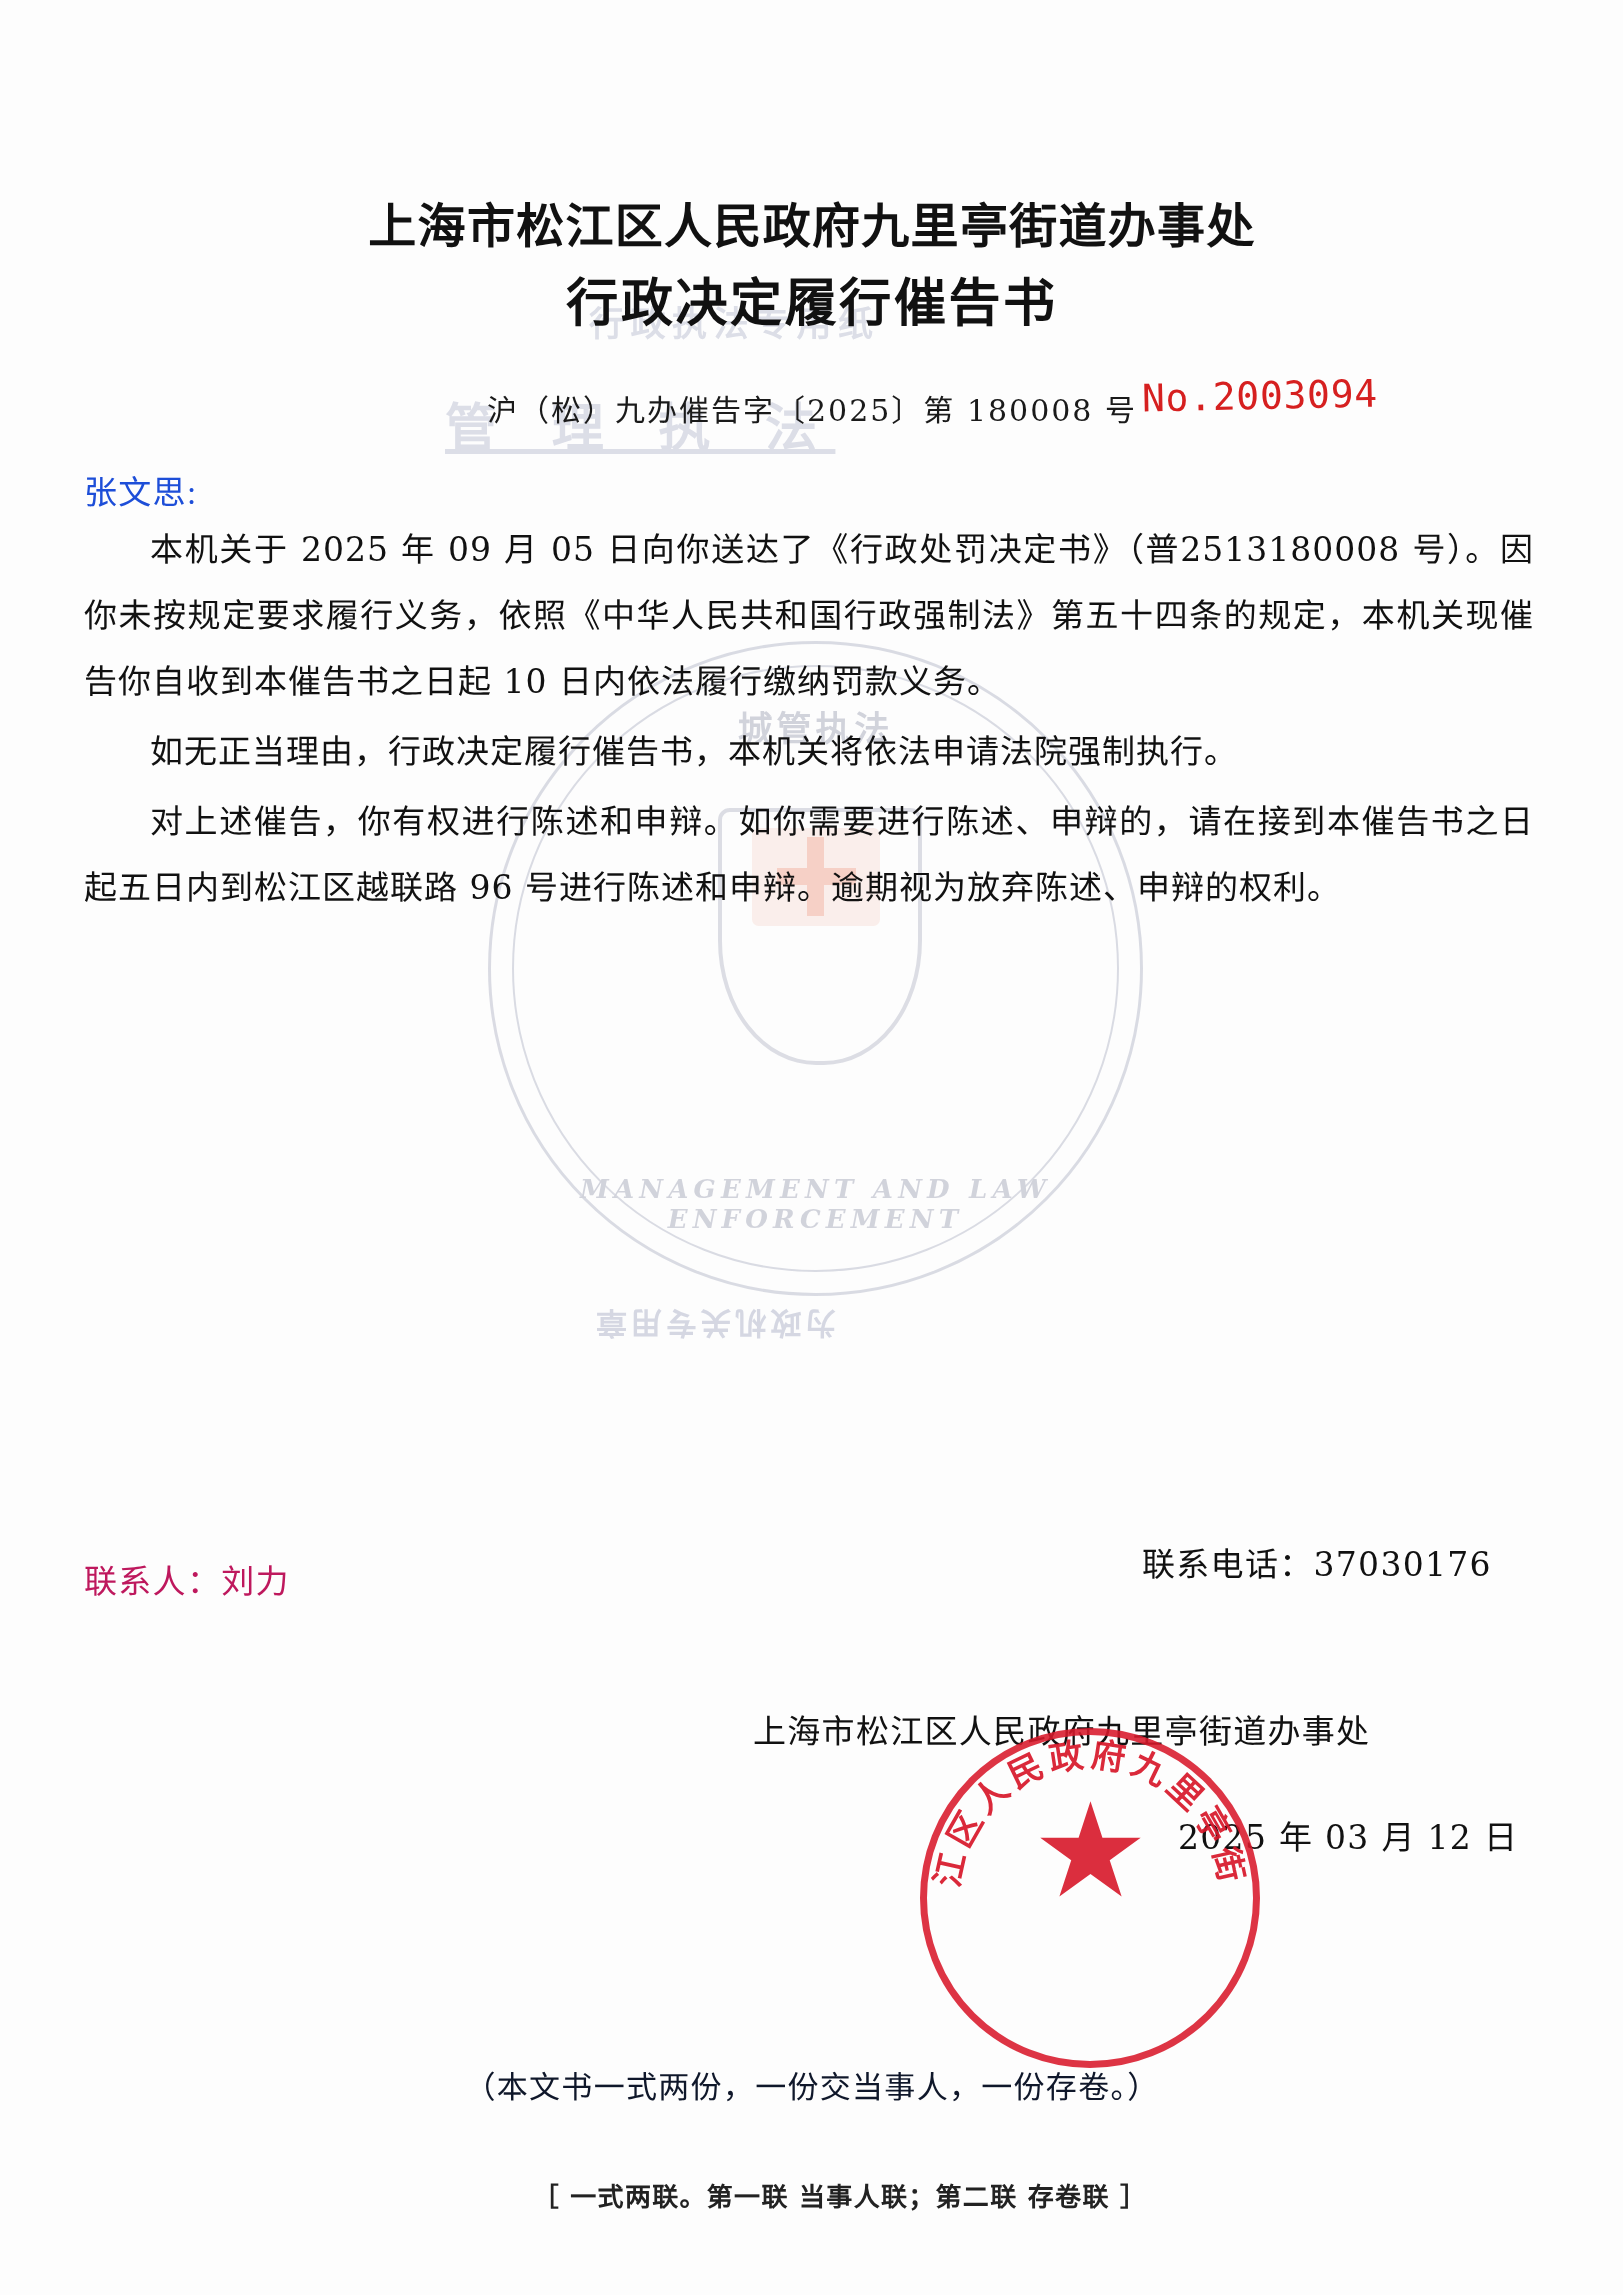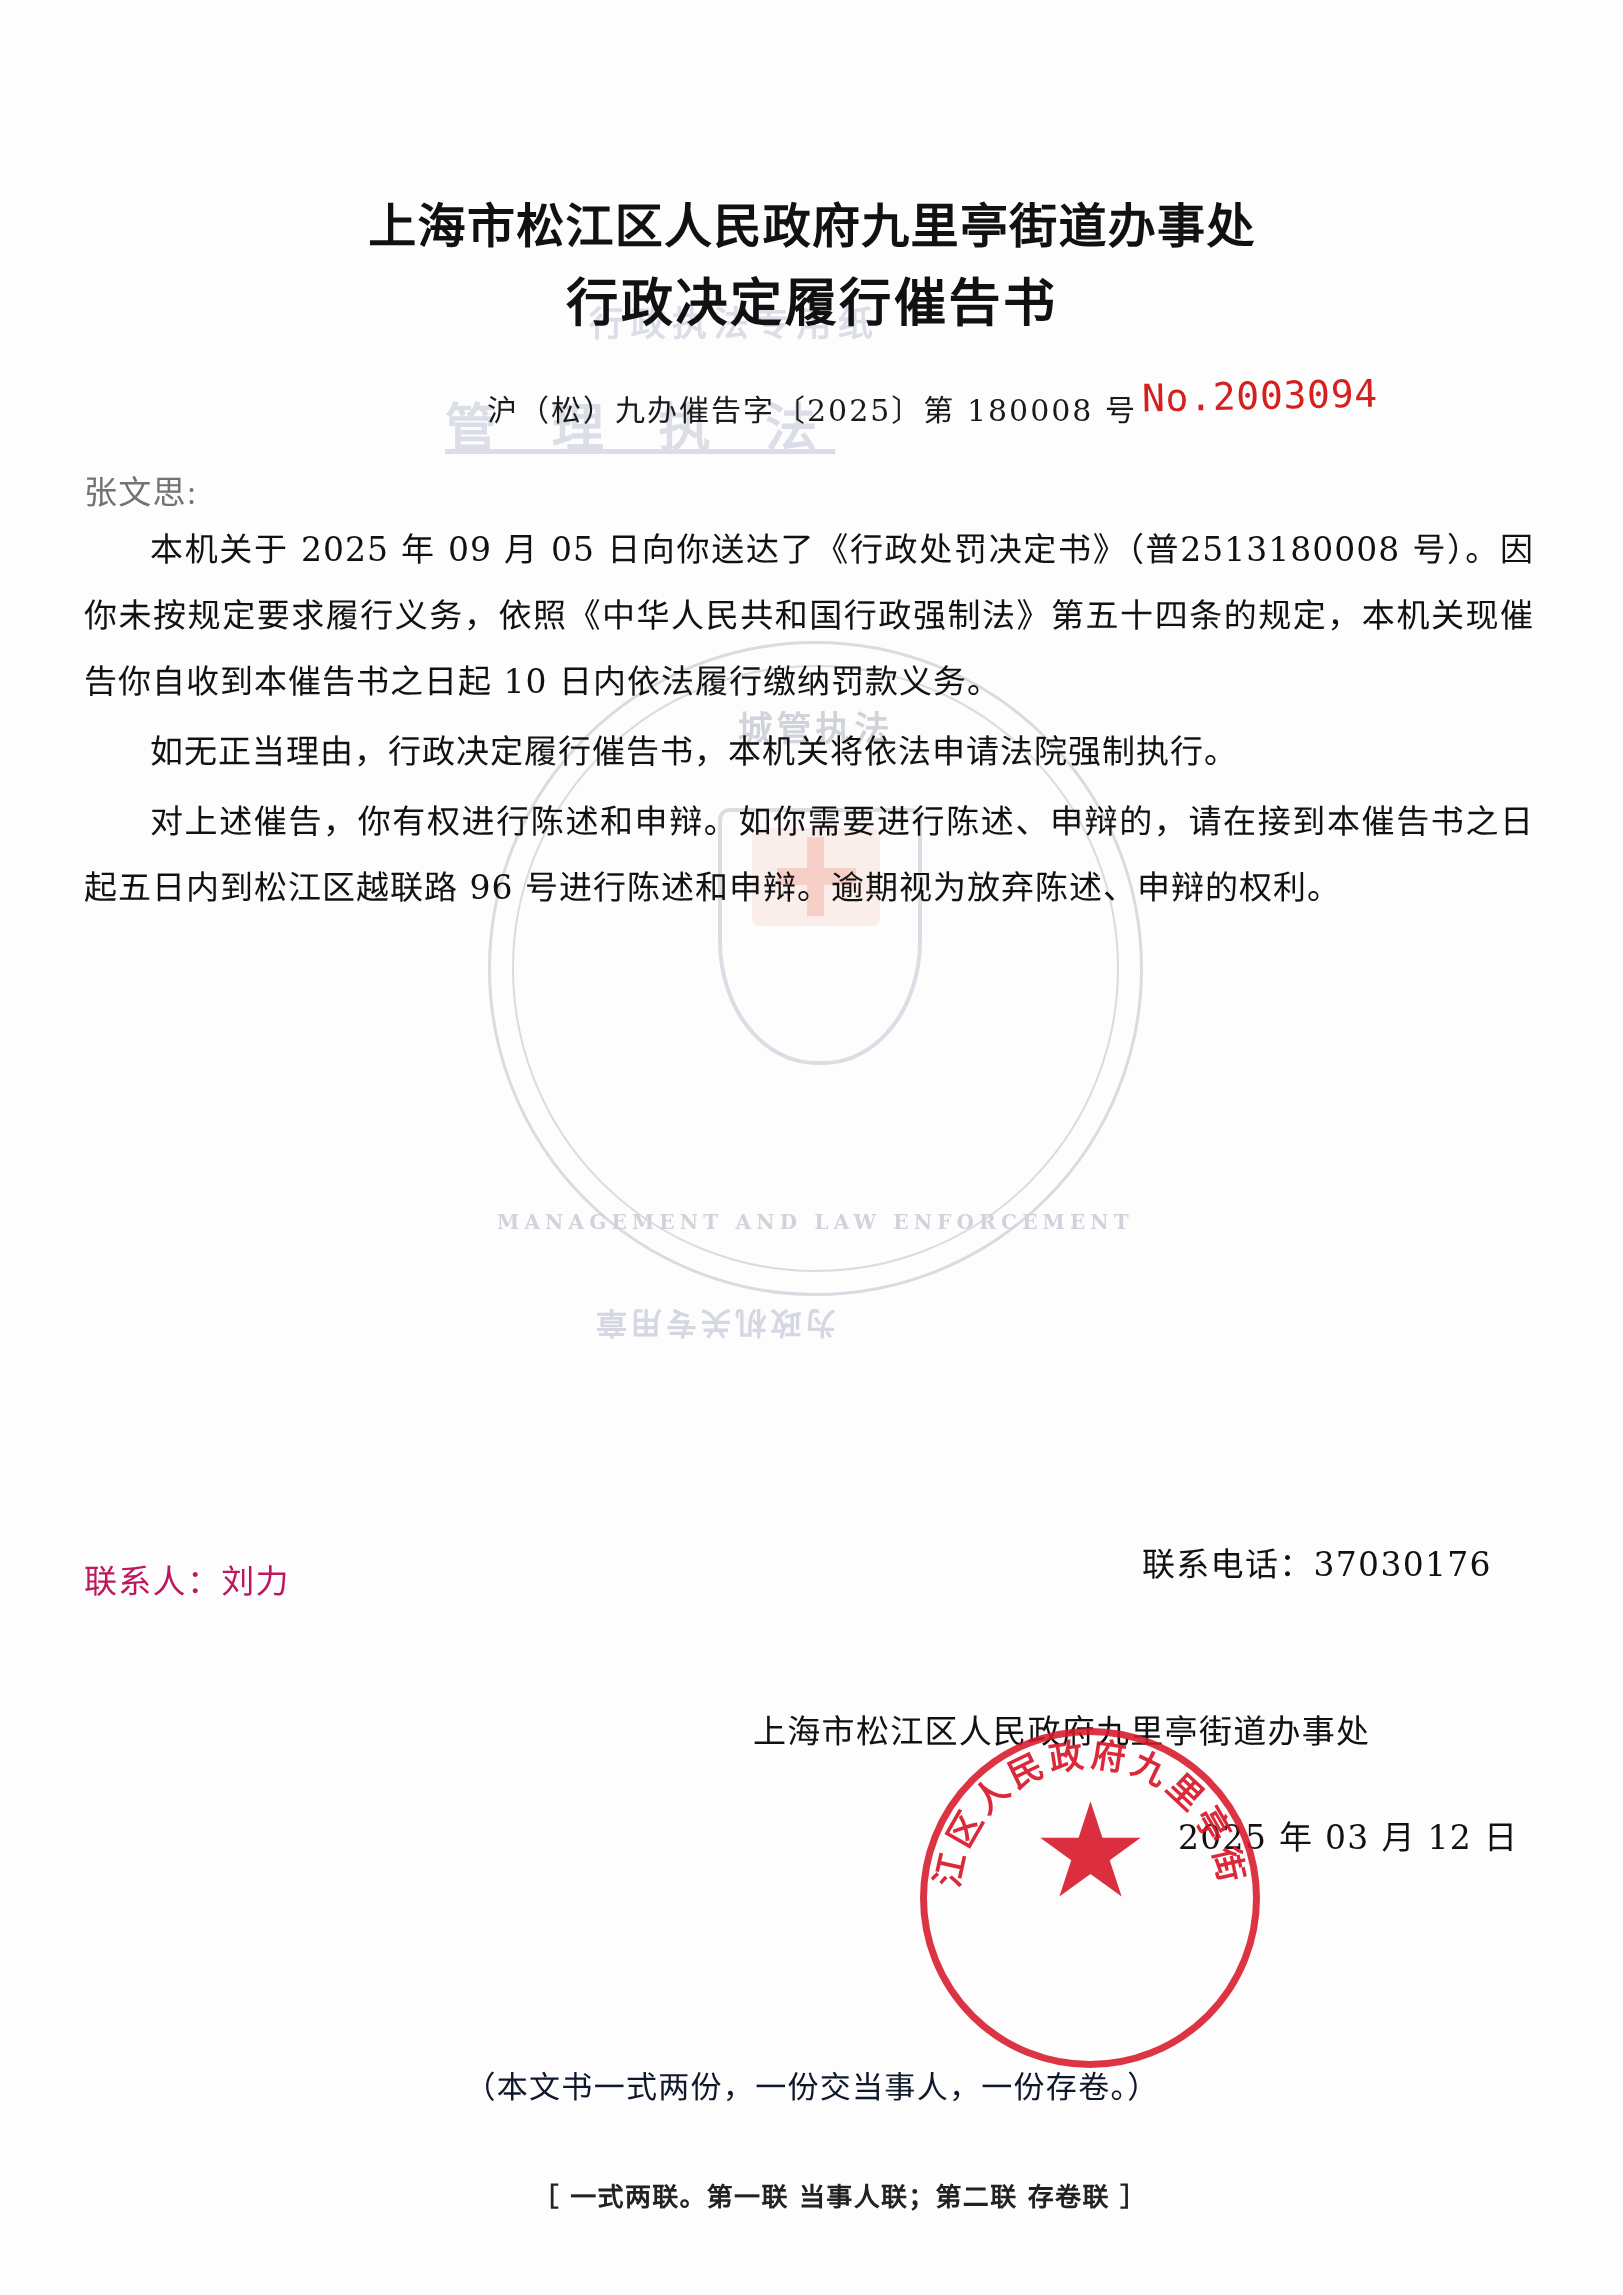--- a/index.html
+++ b/index.html
@@ -65,21 +65,21 @@
     transform: rotate(-1.2deg);
   }
 
   
   .addressee {
     position: absolute;
     top: 466px;
     left: 84px;
     font-family: Liberation Serif, serif;
     font-size: 33px;
-    color: #737373;
+    color: #1d4ed8;
     letter-spacing: 1.3px;
   }
   .body-text {
     position: absolute;
     top: 517px;
     left: 84px;
     width: 1450px;
     font-family: "DejaVu Serif", "Liberation Serif", serif;
     font-size: 33px;
     line-height: 2.0;
@@ -224,21 +224,21 @@
     position: absolute;
     left: 0;
     width: 100%;
     text-align: center;
     color: #6f7490;
     font-family: "DejaVu Serif", "Liberation Serif", serif;
     font-weight: bold;
     letter-spacing: 3.9px;
   }
   .wm-text-top { top: 59px; font-size: 35px; }
-  .wm-text-bottom { bottom: 62px; font-size: 20px; letter-spacing: 5.2px; }
+  .wm-text-bottom { bottom: 62px; font-size: 26px; letter-spacing: 5.2px; font-style: italic; }
   .wm-big {
     position: absolute;
     top: 386px;
     left: 445px;
     font-family: "DejaVu Serif", "Liberation Serif", serif;
     font-size: 52px;
     font-weight: bold;
     color: #9aa0bc;
     opacity: 0.33;
     letter-spacing: 18.3px;

